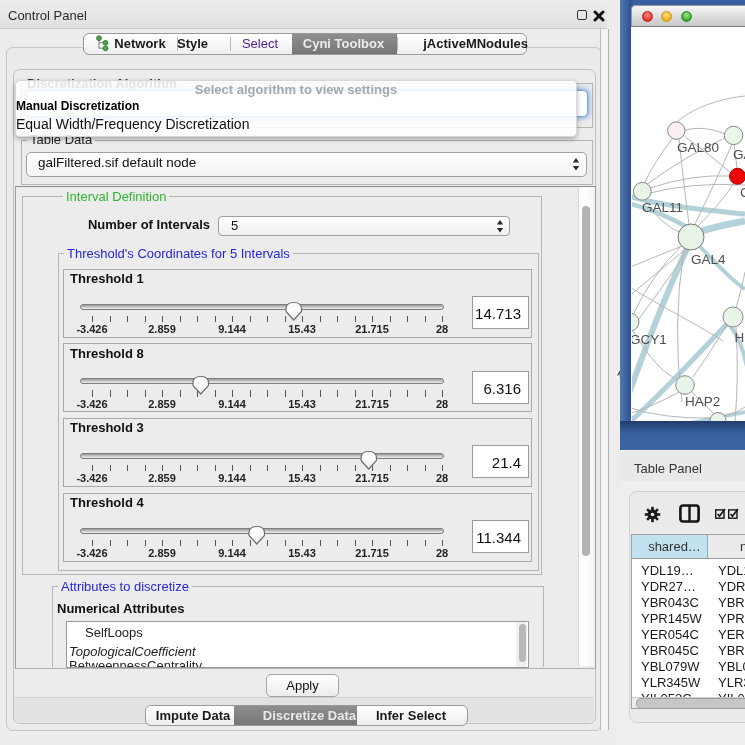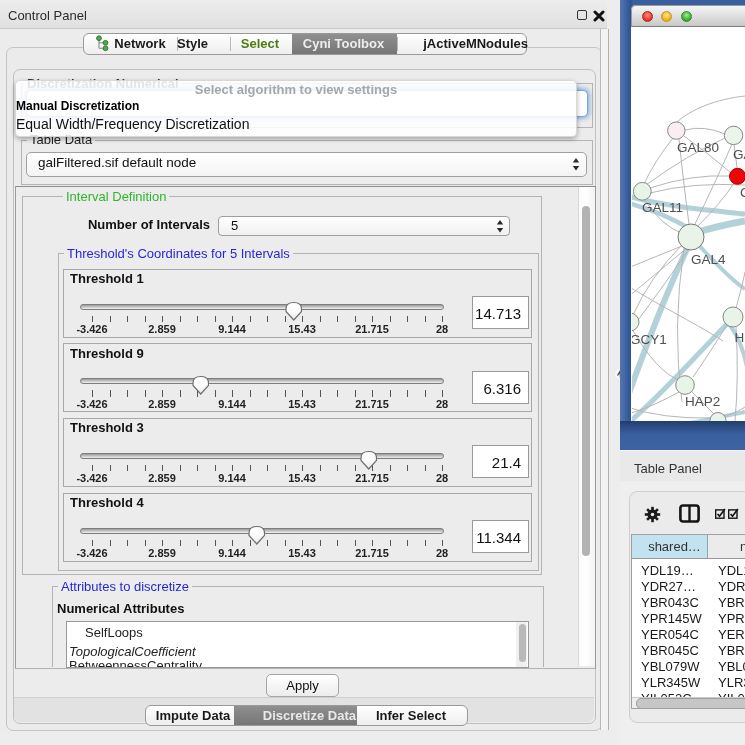--- a/index.html
+++ b/index.html
@@ -36,26 +36,26 @@
   <div class="abs" style="left:313px;top:3px;width:1px;height:14px;background:#b9b9b9;"></div>
 </div>
 <svg class="abs" style="left:96px;top:35px;" width="13" height="17" viewBox="0 0 13 17">
   <path d="M3 3.2 L3 13.3 M3 7.8 L9.5 7.8 M3 13.3 L9.5 13.3" stroke="#888" stroke-width="1.1" fill="none"></path>
   <circle cx="3" cy="3.2" r="2.4" fill="#4fa84f" stroke="#2c702c" stroke-width="0.9"></circle>
   <circle cx="9.5" cy="7.8" r="2.4" fill="#4fa84f" stroke="#2c702c" stroke-width="0.9"></circle>
   <circle cx="9.5" cy="13.3" r="2.4" fill="#4fa84f" stroke="#2c702c" stroke-width="0.9"></circle>
 </svg>
 <div class="abs" style="left:108px;top:36px;width:64px;text-align:center;font-size:13px;font-weight:bold;color:#1a1a1a;">Network</div>
 <div class="abs" style="left:177px;top:36px;width:28px;text-align:center;font-size:13px;font-weight:bold;color:#1a1a1a;">Style</div>
-<div class="abs" style="left:229px;top:36px;width:62px;text-align:center;font-size:13px;font-weight:bold;color:#4d7c0f;">Select</div>
+<div class="abs" style="left:229px;top:36px;width:62px;text-align:center;font-size:13px;font-weight:normal;color:#4c1d95;">Select</div>
 <div class="abs" style="left:291px;top:36px;width:105px;text-align:center;font-size:13px;font-weight:bold;color:#ededed;">Cyni Toolbox</div>
 <div class="abs" style="left:398px;top:36px;width:130px;text-align:right;font-size:13px;font-weight:bold;color:#1a1a1a;">jActiveMNodules</div>
 
 <div class="grp" style="left:21px;top:83px;width:570px;height:43px;"></div>
-<div class="grptitle" style="left:24px;top:77px;font-weight:bold;color:#3a3a3a;">Discretization Numerical</div>
+<div class="grptitle" style="left:24px;top:77px;font-weight:bold;color:#3a3a3a;">Discretization Algorithm</div>
 
 <div class="abs" style="left:26px;top:90px;width:560px;height:25px;background:#fff;border:1px solid #7ba7d7;border-radius:5px;box-shadow:0 0 4px 2px rgba(100,150,220,0.65);"></div>
 
 <div class="grp" style="left:21px;top:140px;width:570px;height:43px;"></div>
 <div class="grptitle" style="left:27px;top:133px;color:#222;">Table Data</div>
 <div class="abs" style="left:26px;top:152px;width:559px;height:23px;background:linear-gradient(#ffffff,#f4f4f4);border:1px solid #a0a0a0;border-radius:5px;"></div>
 <div class="abs" style="left:38px;top:155px;font-size:13.5px;color:#111;">galFiltered.sif default node</div>
 <svg class="abs" style="left:572px;top:158px;" width="8" height="13" viewBox="0 0 8 13">
   <path d="M4 0 L7.2 4.6 L0.8 4.6 Z" fill="#2a2a2a"></path>
     <path d="M4 12.6 L7.2 8 L0.8 8 Z" fill="#2a2a2a"></path>
@@ -116,21 +116,21 @@
           <stop offset="0" stop-color="#ffffff"></stop>
           <stop offset="0.55" stop-color="#fbfbfb"></stop>
           <stop offset="1" stop-color="#e8e8e8"></stop>
         </linearGradient>
       </defs>
     <path d="M1 8 Q1 1.5 8.75 1.5 Q16.5 1.5 16.5 8 L16.5 10.5 L8.75 19 L1 10.5 Z" fill="url(#thg0)" stroke="#6e6e6e" stroke-width="1.2"></path>
   </svg>
   <div class="abs" style="left:408px;top:26.5px;width:57px;height:33px;background:#fff;border:1px solid #9a9a9a;font-size:15px;color:#111;text-align:right;line-height:33px;padding-right:7px;box-sizing:border-box;">14.713</div>
 </div>
 <div class="abs" style="left:63px;top:343.2px;width:467px;height:67px;border:1px solid #a8a8a8;background:#ececec;">
-  <div class="abs" style="left:6px;top:1.5px;font-weight:bold;color:#111;">Threshold 9</div>
+  <div class="abs" style="left:6px;top:1.5px;font-weight:bold;color:#111;">Threshold 8</div>
   <div class="abs" style="left:16px;top:34px;width:362px;height:4px;border:1px solid #7d7d7d;border-radius:3px;background:linear-gradient(#9a9a9a,#f0f0f0);"></div>
   <div class="abs" style="left:28px;top:46px;width:1px;height:6.5px;background:#555;"></div>
     <div class="abs" style="left:45.5px;top:46px;width:1px;height:6.5px;background:#555;"></div>
     <div class="abs" style="left:63.0px;top:46px;width:1px;height:6.5px;background:#555;"></div>
     <div class="abs" style="left:80.5px;top:46px;width:1px;height:6.5px;background:#555;"></div>
     <div class="abs" style="left:98px;top:46px;width:1px;height:6.5px;background:#555;"></div>
     <div class="abs" style="left:115.5px;top:46px;width:1px;height:6.5px;background:#555;"></div>
     <div class="abs" style="left:133.0px;top:46px;width:1px;height:6.5px;background:#555;"></div>
     <div class="abs" style="left:150.5px;top:46px;width:1px;height:6.5px;background:#555;"></div>
     <div class="abs" style="left:168px;top:46px;width:1px;height:6.5px;background:#555;"></div>

